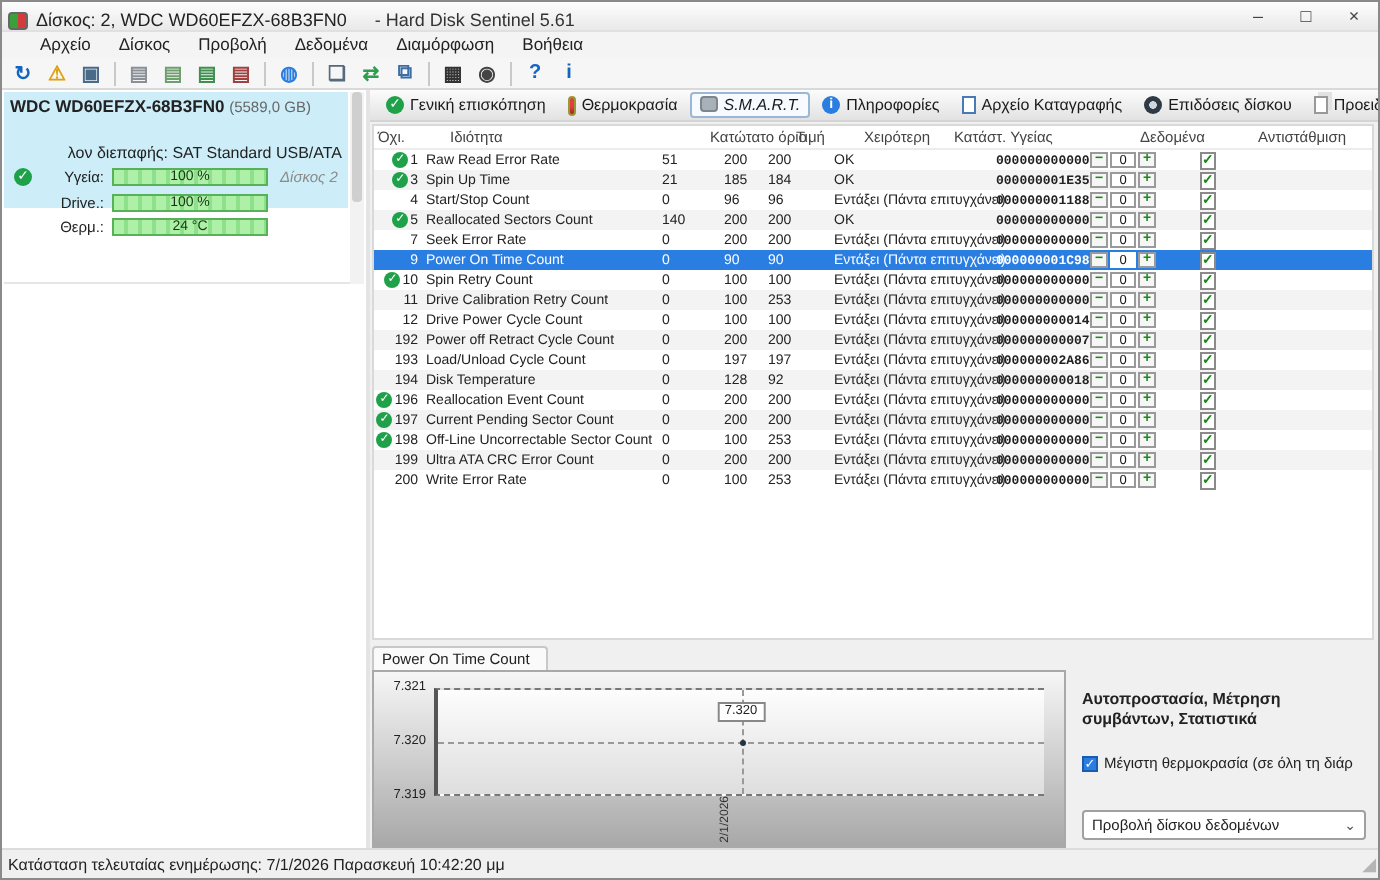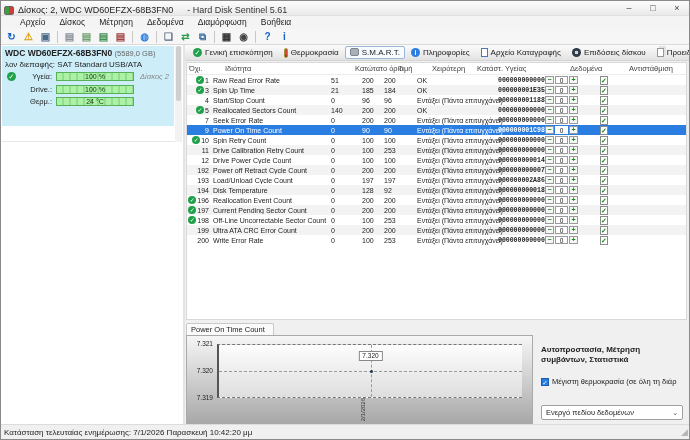--- a/index.html
+++ b/index.html
@@ -24,43 +24,43 @@
     border-bottom:1px solid #d9d9d9;display:flex;align-items:center;padding-left:2px;}
   .tool-btn{width:15px;height:14px;display:flex;align-items:center;justify-content:center;
     font-size:10px;font-weight:bold;margin:0 1px;}
   .tool-sep{width:1px;height:12px;background:#c9c9c9;margin:0 3px;}
   
   .content{position:absolute;top:44px;left:0;right:0;bottom:15px;display:flex;}
   
   .sidebar{width:184px;background:#fff;border-right:2px solid #e4e4e4;position:relative;}
   .disk-list{position:absolute;top:1px;left:1px;right:1px;height:96px;background:#fff;
     border-bottom:1px solid #e6e6e6;}
-  .disk-item{position:absolute;top:0;left:0;right:8px;height:80px;background:#cdeef9;padding:2px 3px;}
+  .disk-item{position:absolute;top:0;left:0;right:8px;height:58px;background:#cdeef9;padding:2px 3px;}
   .disk-name-row{font-size:8.5px;white-space:nowrap;overflow:hidden;}
   .disk-name{font-weight:bold;}
   .disk-size{color:#666;font-size:7.5px;}
-  .disk-if{font-size:8px;margin-top:2px;white-space:nowrap;overflow:hidden;}
+  .disk-if{font-size:8px;margin-top:14px;white-space:nowrap;overflow:hidden;text-align:right;}
   .hrow{display:flex;align-items:center;margin-top:2.5px;height:10px;}
   .hicon{width:9px;height:9px;border-radius:50%;background:#1fa14a;color:#fff;font-size:7px;line-height:9px;
     text-align:center;margin-left:2px;}
   .hicon-space{width:9px;margin-left:2px;}
   .hlabel{width:36px;text-align:right;font-size:7.5px;margin-right:4px;}
   .hbar{width:78px;height:9px;border:1px solid #57b157;
     background:repeating-linear-gradient(90deg,#aef0a8 0 5px,#8fe08a 5px 7px);
     font-size:7px;line-height:8px;text-align:center;color:#143814;}
   .hextra{font-size:7.5px;color:#8a8a8a;font-style:italic;margin-left:6px;}
   .side-scroll{position:absolute;top:0;right:0;width:7px;height:96px;background:#f2f2f2;}
   .side-thumb{position:absolute;top:0;left:1px;width:5px;height:55px;background:#cfcfcf;border-radius:2px;}
   
   .main{flex:1;display:flex;flex-direction:column;min-width:0;}
   .tabbar{height:16px;background:linear-gradient(#fcfcfc,#e2e2e2);display:flex;align-items:center;
     padding-left:3px;border-bottom:1px solid #d4d4d4;}
   .tab{display:flex;align-items:flex-start;font-size:8px;padding:1px 4px;margin-right:1px;border:1px solid transparent;
     white-space:nowrap;color:#1a1a1a;}
-  .tab.active{background:#f7fbff;border-color:#9ab8d6;border-radius:2px;}
+  .tab.active{background:#f7fbff;border-color:#9ab8d6;border-radius:2px;font-style:italic;}
   .ic{display:inline-block;margin-right:3px;}
   .ic-check{width:9px;height:9px;border-radius:50%;background:#1fa14a;color:#fff;font-size:7px;line-height:9px;text-align:center;}
   .ic-thermo{width:4px;height:10px;background:linear-gradient(#e04040 55%,#a82222);border-radius:2px;border:1px solid #993;}
   .ic-smart{width:9px;height:8px;background:#a8b0b8;border-radius:2px;border:1px solid #7d858d;}
   .ic-info{width:9px;height:9px;border-radius:50%;background:#2a7de1;color:#fff;font-size:7px;line-height:9px;text-align:center;font-weight:bold;}
   .ic-log{width:7px;height:9px;background:#fff;border:1px solid #4a7ab5;}
   .ic-perf{width:9px;height:9px;border-radius:50%;background:radial-gradient(#cfd6dd 28%,#2e3a45 32%);}
   .ic-warn{width:7px;height:9px;background:#fff;border:1px solid #999;box-shadow:2px -2px 0 0 #e2e2e2;}
   
   .table-wrap{flex:1;background:#fff;border:1px solid #d9d9d9;margin:1px 2px 0 1px;overflow:hidden;position:relative;}
@@ -127,21 +127,21 @@
     <span class="win-controls">
       <span class="win-btn">–</span>
       <span class="win-btn">□</span>
       <span class="win-btn">×</span>
     </span>
   </div>
 
   <div class="menubar" id="menubar">
       <span class="menu-item">Αρχείο</span>
       <span class="menu-item">Δίσκος</span>
-      <span class="menu-item">Μέτρηση</span>
+      <span class="menu-item">Προβολή</span>
       <span class="menu-item">Δεδομένα</span>
       <span class="menu-item">Διαμόρφωση</span>
       <span class="menu-item">Βοήθεια</span>
     </div>
 
   <div class="toolbar" id="toolbar">
       <span class="tool-btn" style="color: rgb(21, 101, 192);">↻</span>
       <span class="tool-btn" style="color: rgb(224, 160, 16);">⚠</span>
       <span class="tool-btn" style="color: rgb(74, 106, 138);">▣</span>
       <span class="tool-sep"></span>
@@ -557,21 +557,21 @@
             </div>
             <span class="xdate">2/1/2026</span>
           </div>
           <div class="rpanel">
             <div class="rp-head">Αυτοπροστασία, Μέτρηση συμβάντων, Στατιστικά</div>
             <div class="rp-chk">
               <span class="chk-blue">✓</span>
               <span class="rp-label">Μέγιστη θερμοκρασία (σε όλη τη διάρ</span>
             </div>
             <div class="dropdown">
-              <span>Ενεργό πεδίου δεδομένων</span>
+              <span>Προβολή δίσκου δεδομένων</span>
               <span class="dd-arrow">⌄</span>
             </div>
           </div>
         </div>
       </div>
     </div>
   </div>
 
   <div class="statusbar">
     <span>Κατάσταση τελευταίας ενημέρωσης: 7/1/2026 Παρασκευή 10:42:20 μμ</span>

